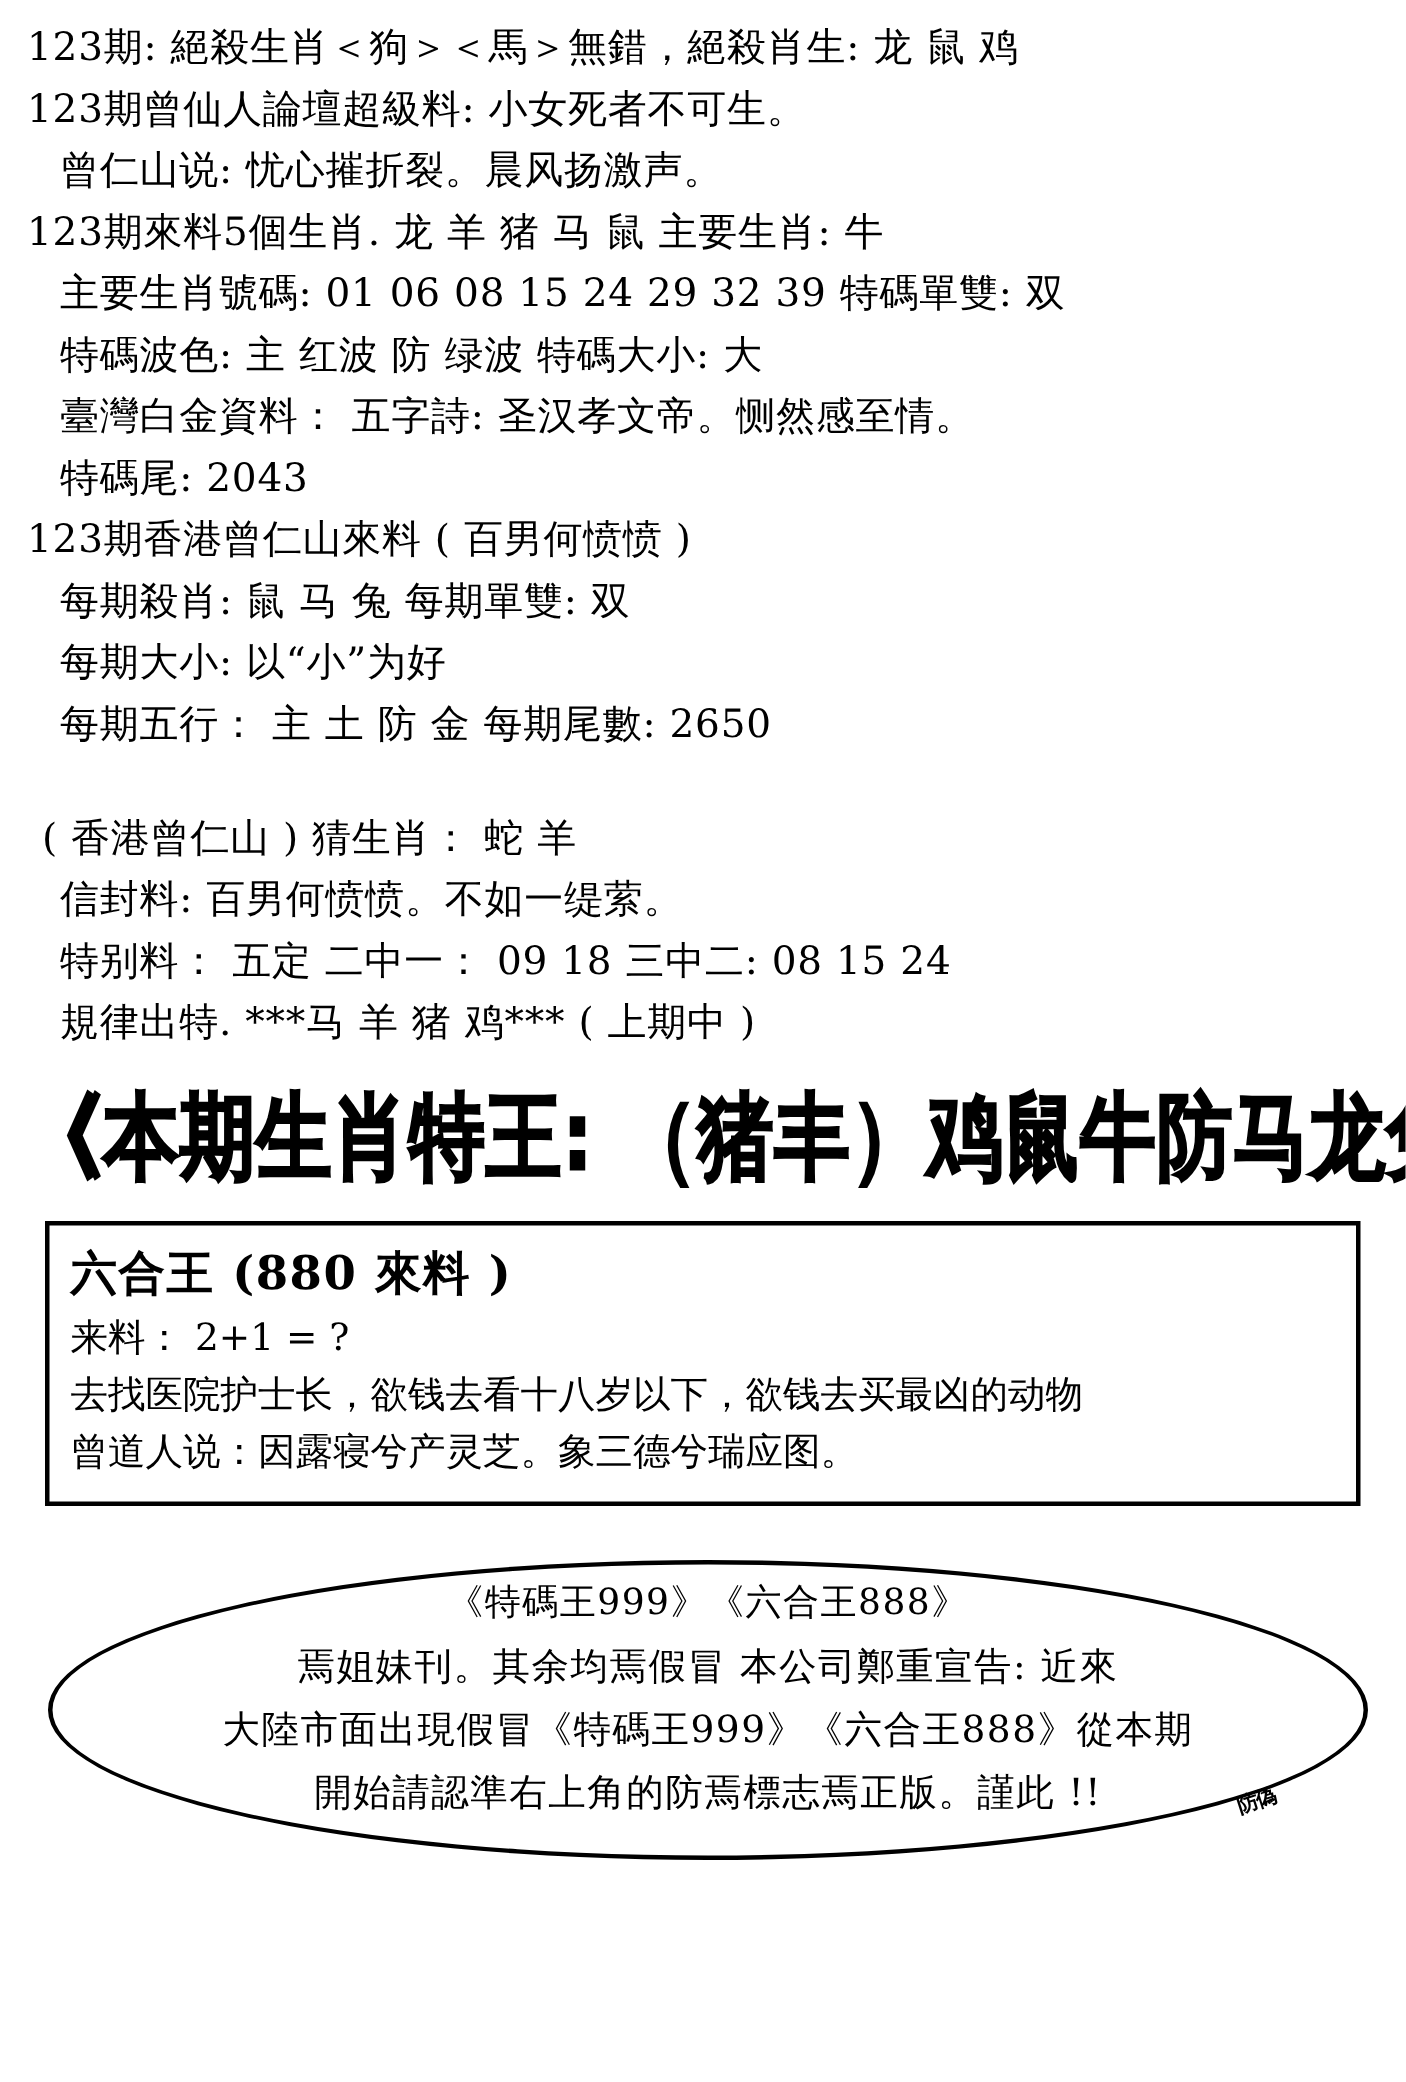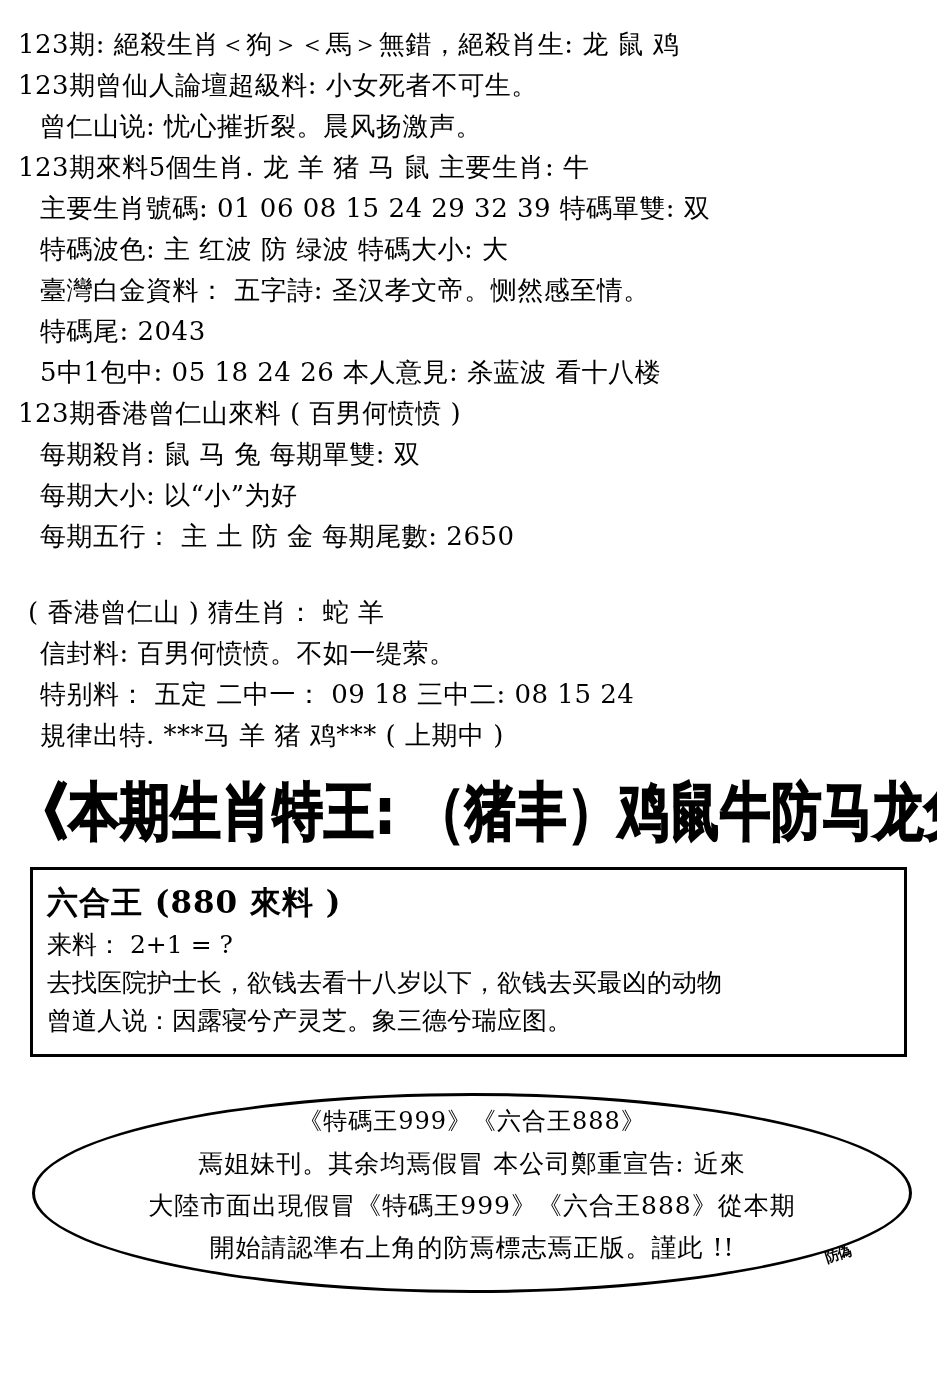--- a/index.html
+++ b/index.html
@@ -13,21 +13,21 @@
     font-family: "DejaVu Serif", "Liberation Serif", serif;
     color: #000000;
     position: relative;
     overflow: hidden;
   }
   .page {
     width: 937px;
     height: 1228px;
     position: relative;
     box-sizing: border-box;
-    padding: 20px 18px 0 18px;
+    padding: 8px 18px 0 18px;
   }
 
   
   .lines {
     margin-top: 4px;
   }
   .line {
     font-size: 26px;
     line-height: 41px;
     white-space: nowrap;
@@ -131,21 +131,20 @@
 
   <div class="lines">
     <div class="line">123期: 絕殺生肖＜狗＞＜馬＞無錯，絕殺肖生: 龙   鼠   鸡</div>
     <div class="line">123期曾仙人論壇超級料: 小女死者不可生。</div>
     <div class="line indent">曾仁山说: 忧心摧折裂。晨风扬激声。</div>
     <div class="line">123期來料5個生肖. 龙 羊 猪 马 鼠   主要生肖: 牛</div>
     <div class="line indent">主要生肖號碼: 01 06 08 15 24 29 32 39 特碼單雙: 双</div>
     <div class="line indent">特碼波色: 主 红波  防 绿波 特碼大小: 大</div>
     <div class="line indent">臺灣白金資料： 五字詩: 圣汉孝文帝。恻然感至情。</div>
     <div class="line indent">特碼尾: 2043</div>
-    <div class="line indent">5中1包中: 05  18  24  26  本人意見: 杀蓝波  看十八楼</div>
     <div class="line">123期香港曾仁山來料 ( 百男何愤愤 )</div>
     <div class="line indent">每期殺肖: 鼠  马  兔 每期單雙: 双</div>
     <div class="line indent">每期大小: 以“小”为好</div>
     <div class="line indent">每期五行： 主 土  防 金 每期尾數: 2650</div>
     <div class="line indent2">( 香港曾仁山 ) 猜生肖： 蛇  羊</div>
     <div class="line indent">信封料: 百男何愤愤。不如一缇萦。</div>
     <div class="line indent">特别料： 五定    二中一： 09  18  三中二: 08  15  24</div>
     <div class="line indent">規律出特.  ***马 羊 猪  鸡***  ( 上期中 )</div>
   </div>
 

